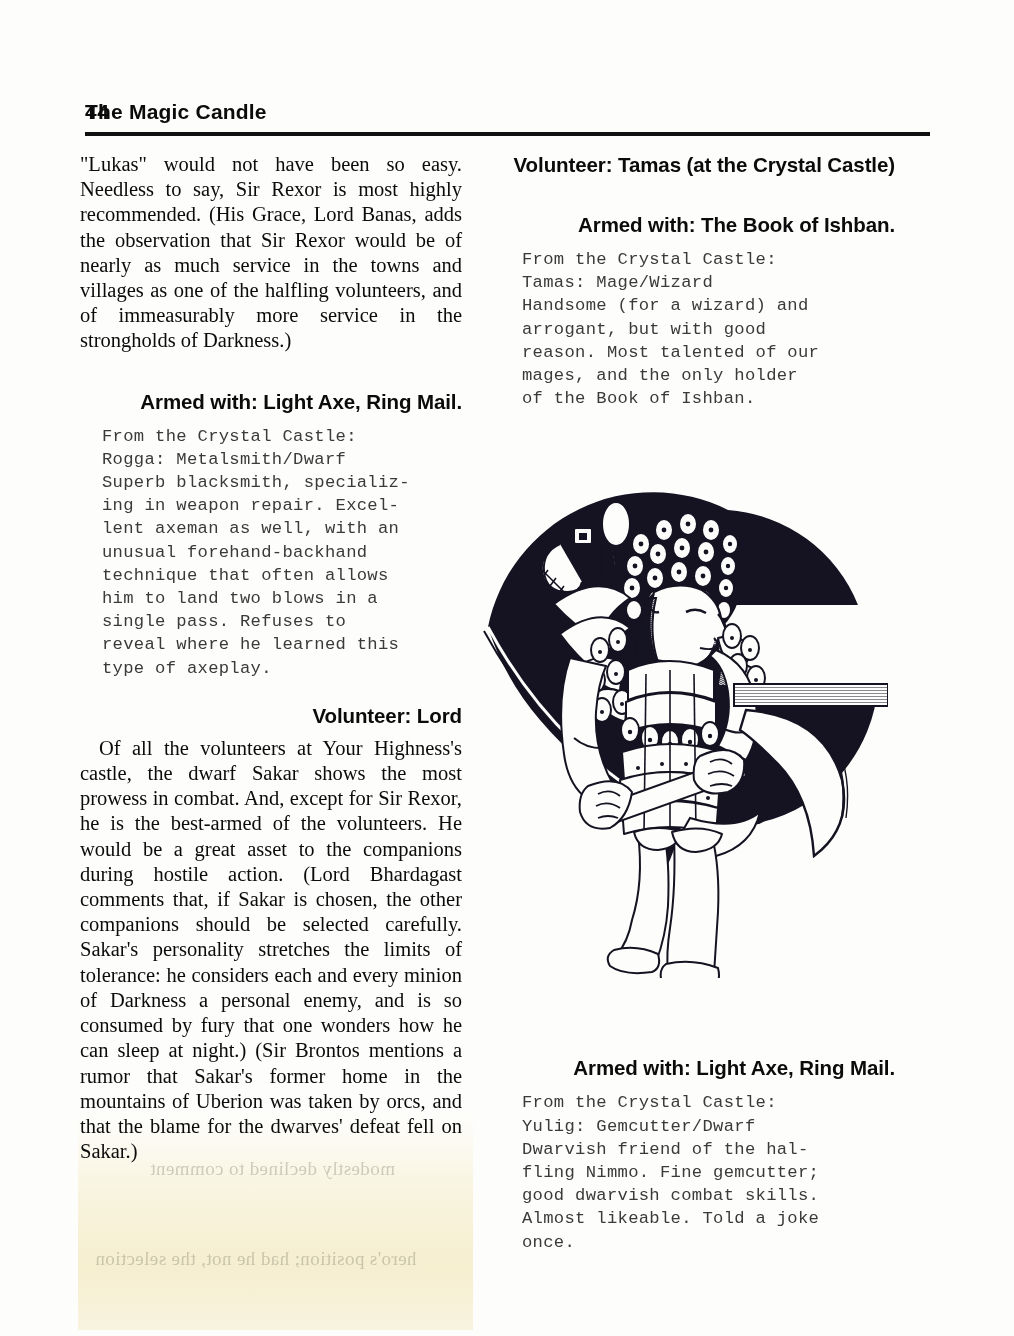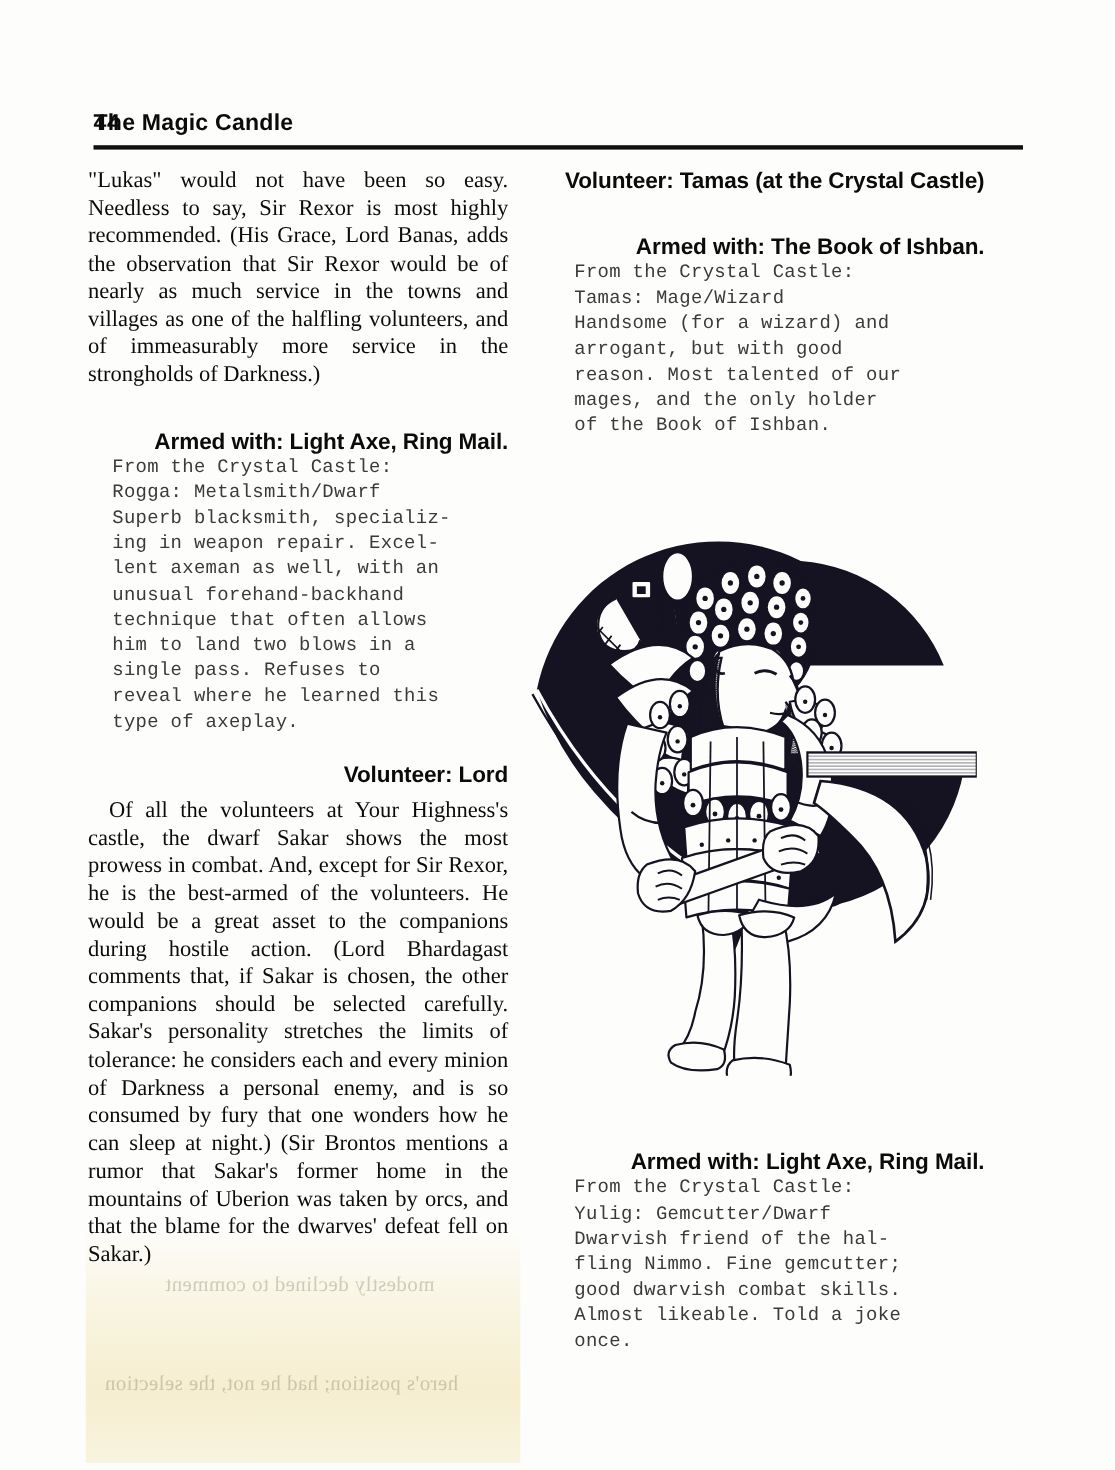--- a/index.html
+++ b/index.html
@@ -118,21 +118,21 @@
     text-align: right;
   }
   .vhead.armed { margin-top: 35px; }
   .vhead.first { margin-top: 0; }
 
   
   .mono {
     font-family: "Liberation Mono", monospace;
     font-size: 17.2px;
     line-height: 23.2px;
-    margin: 0 0 0 22px;
+    margin: 11px 0 0 22px;
     color: #3a3a3a;
     white-space: pre;
     letter-spacing: 0.3px;
   }
 
   
   #illustration {
     position: absolute;
     left: 478px;
     top: 488px;

